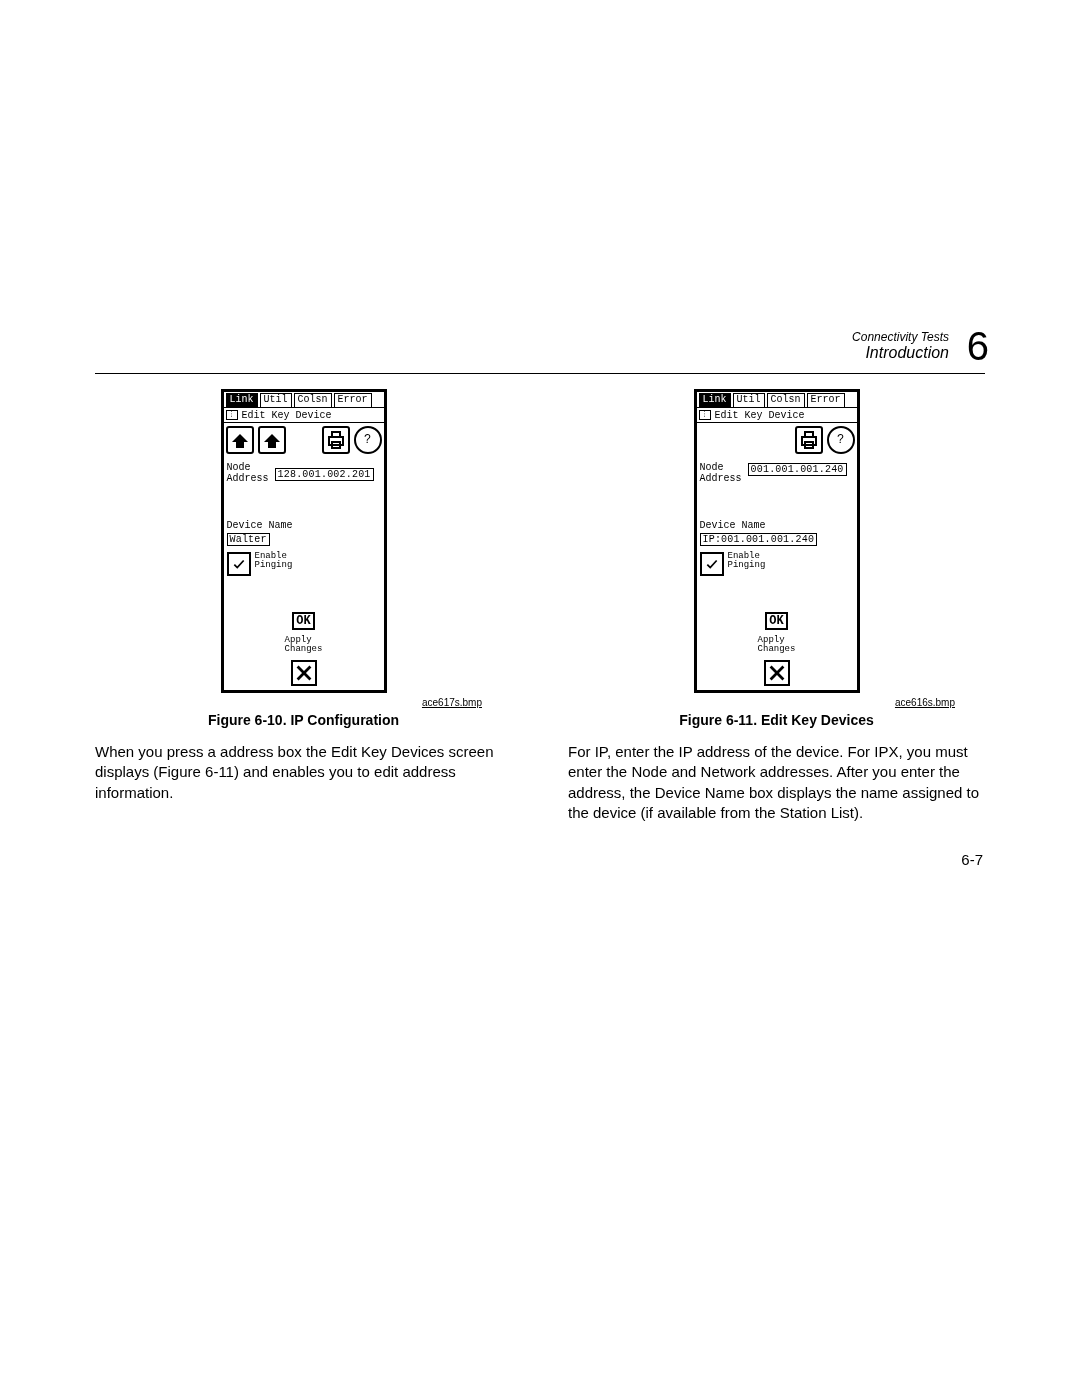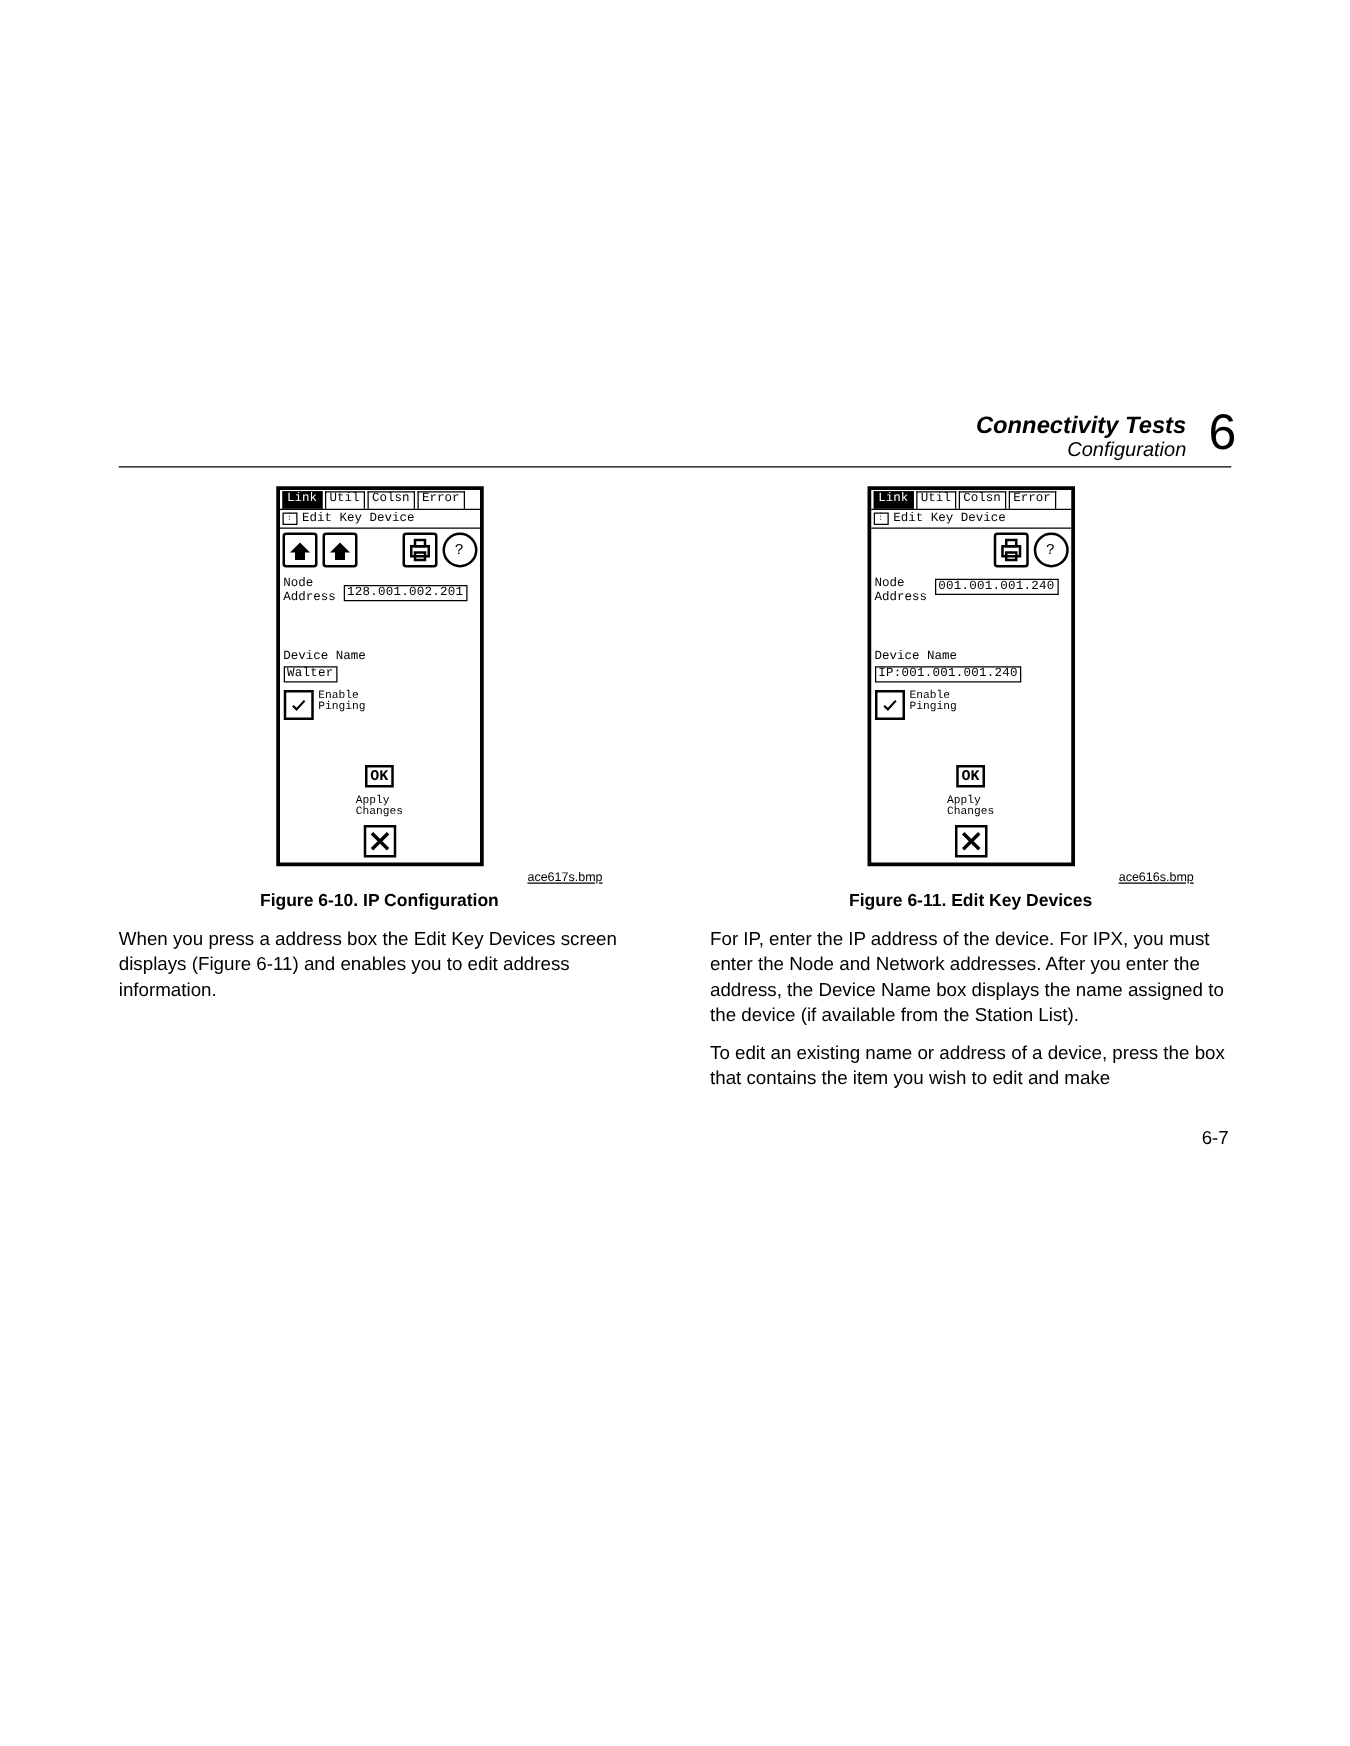--- a/index.html
+++ b/index.html
@@ -12,21 +12,21 @@
   }
   .page-area {
     position: absolute;
     left: 95px;
     top: 330px;
     width: 890px;
   }
   .hdr { position: relative; height: 44px; margin-bottom: 4px; }
   .hdr-line { border-bottom: 1px solid #000; position: absolute; left:0; right:0; bottom:0; }
   .hdr-right { position: absolute; right: 0; top: 0; text-align: right; }
-  .hdr-title { font-weight: bold; font-style: italic; font-size: 19px; }
+  .hdr-title { font-weight: normal; font-style: italic; font-size: 12px; }
   .hdr-sub { font-style: italic; font-size: 16px; }
   .hdr-chapnum { font-family: Arial; font-size: 40px; position: absolute; right: -4px; top: -6px; }
   .hdr-text { margin-right: 36px; }
 
   .columns { display: flex; gap: 56px; margin-top: 15px; }
   .col { flex: 1 1 0; }
 
   .dev-frame {
     width: 160px;
     height: 298px;
@@ -61,21 +61,21 @@
 </style>
 </head>
 <body>
 
 <div class="page-area">
 
   <div class="hdr">
     <div class="hdr-right">
       <div class="hdr-text">
         <div class="hdr-title">Connectivity Tests</div>
-        <div class="hdr-sub">Configuration</div>
+        <div class="hdr-sub">Introduction</div>
       </div>
       <div class="hdr-chapnum">6</div>
     </div>
     <div class="hdr-line"></div>
   </div>
 
   <div class="columns">
 
     <div class="col">
       <div class="dev-frame">
@@ -212,18 +212,17 @@
           <div class="xbtn">
             <svg viewBox="0 0 24 24">
                 <path d="M5 5 L19 19 M19 5 L5 19" stroke="#000" stroke-width="3"></path>
               </svg>
           </div>
         </div>
       </div>
       <div class="bmpname">ace616s.bmp</div>
       <div class="caption">Figure 6-11. Edit Key Devices</div>
       <div class="body-text">For IP, enter the IP address of the device. For IPX, you must enter the Node and Network addresses. After you enter the address, the Device Name box displays the name assigned to the device (if available from the Station List).</div>
-      <div class="body-text">To edit an existing name or address of a device, press the box that contains the item you wish to edit and make</div>
       <div class="pagenum">6-7</div>
     </div>
   </div>
 
 </div>
 
 </body></html>

